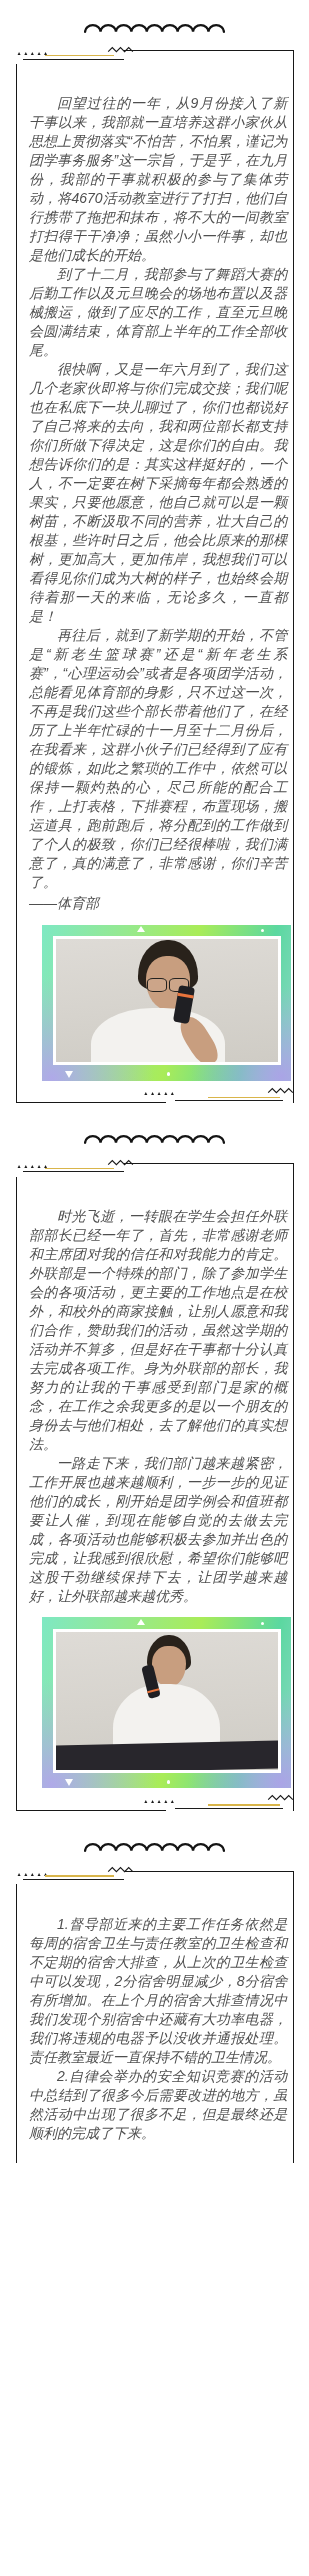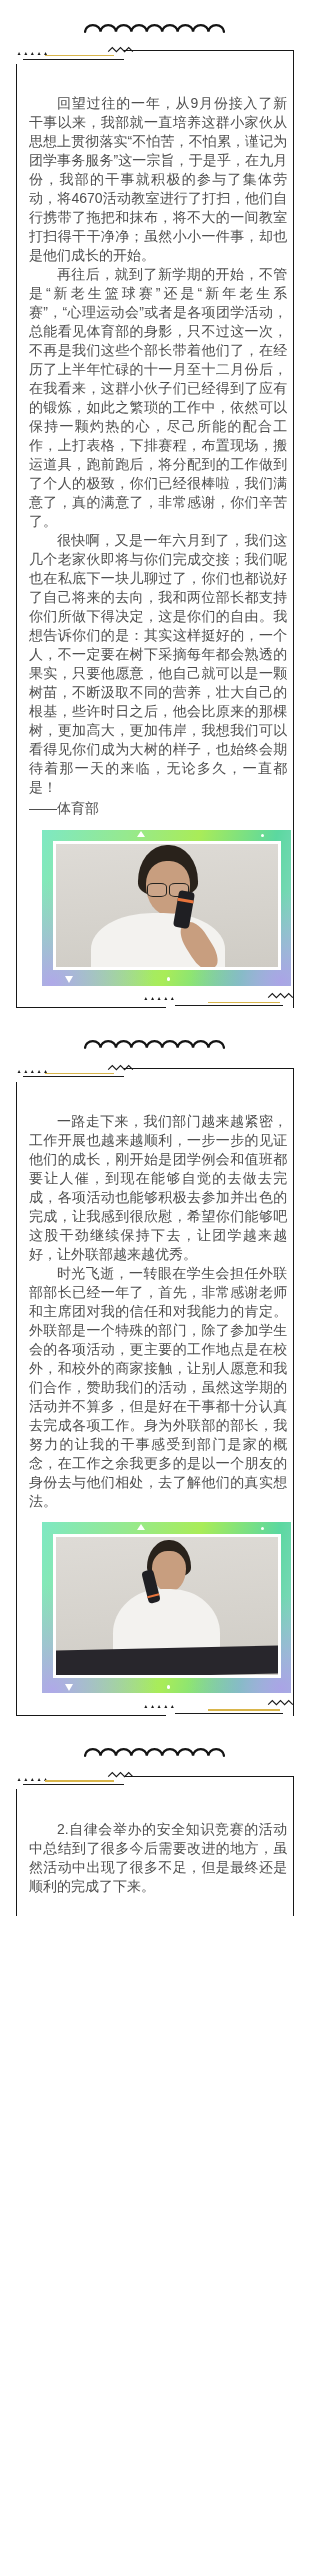--- a/index.html
+++ b/index.html
@@ -5,21 +5,21 @@
   html,body{margin:0;padding:0;background:#ffffff;}
   .page{
     width:309px;margin:0 auto;background:#fff;overflow:hidden;
     font-family:"Liberation Sans","DejaVu Sans",sans-serif;
     color:#4f4f4f;
   }
   
   .scallop{display:block;margin:18.5px auto 17.5px;}
   .scallop.mid{margin:27px auto 18.5px;}
   
-  .quote-box{position:relative;margin:0 15.5px;padding:44px 6.2px 20.6px 13.4px;}
+  .quote-box{position:relative;margin:0 15.5px;padding:44px 6.2px 20.6px 13.4px;font-style:italic;}
   .quote-box::before{content:"";position:absolute;top:0;right:0;bottom:0;width:1px;background:#171717;}
   .quote-box::after{content:"";position:absolute;top:13.4px;left:0;bottom:0;width:1px;background:#171717;}
   .box-top-line{position:absolute;top:0;left:39%;right:0;height:1px;background:#171717;}
   .box-bottom-line{position:absolute;bottom:0;left:0;width:54%;height:1px;background:#171717;}
   .deco-head{position:absolute;top:0;left:0;right:0;height:20.6px;}
   .deco-head .tris{position:absolute;left:1px;top:1px;font-size:5.2px;letter-spacing:1.5px;color:#1c1c1c;line-height:5.2px;}
   .deco-head .gold{position:absolute;left:29px;top:4.6px;width:69px;height:1.5px;background:#d9b54a;}
   .deco-head .dark{position:absolute;left:7.2px;top:8.2px;width:101px;height:1px;background:#1c1c1c;}
   .deco-head .zz{position:absolute;left:91px;top:-4.6px;}
   .deco-foot{position:absolute;bottom:0;left:0;right:0;height:24px;}
@@ -74,22 +74,23 @@
       <span class="tris">▲▲▲▲▲</span>
       <span class="gold"></span>
       <span class="dark"></span>
       <svg class="zz" width="27" height="7.2" viewBox="0 0 52 14">
           <polyline points="2,11 10,3 18,11 26,3 34,11 42,3 50,11" fill="none" stroke="#1a1a1a" stroke-width="2.2"></polyline>
         </svg>
     </div>
 
     <div class="box-text">
       <p>回望过往的一年，从9月份接入了新干事以来，我部就一直培养这群小家伙从思想上贯彻落实“不怕苦，不怕累，谨记为团学事务服务”这一宗旨，于是乎，在九月份，我部的干事就积极的参与了集体劳动，将4670活动教室进行了打扫，他们自行携带了拖把和抹布，将不大的一间教室打扫得干干净净；虽然小小一件事，却也是他们成长的开始。</p>
+      <p>到了十二月，我部参与了舞蹈大赛的后勤工作以及元旦晚会的场地布置以及器械搬运，做到了应尽的工作，直至元旦晚会圆满结束，体育部上半年的工作全部收尾。</p>
+      <p>很快啊，又是一年六月到了，我们这几个老家伙即将与你们完成交接；我们呢也在私底下一块儿聊过了，你们也都说好了自己将来的去向，我和两位部长都支持你们所做下得决定，这是你们的自由。我想告诉你们的是：其实这样挺好的，一个人，不一定要在树下采摘每年都会熟透的果实，只要他愿意，他自己就可以是一颗树苗，不断汲取不同的营养，壮大自己的根基，些许时日之后，他会比原来的那棵树，更加高大，更加伟岸，我想我们可以看得见你们成为大树的样子，也始终会期待着那一天的来临，无论多久，一直都是！</p>
       <p>再往后，就到了新学期的开始，不管是“新老生篮球赛”还是“新年老生系赛”，“心理运动会”或者是各项团学活动，总能看见体育部的身影，只不过这一次，不再是我们这些个部长带着他们了，在经历了上半年忙碌的十一月至十二月份后，在我看来，这群小伙子们已经得到了应有的锻炼，如此之繁琐的工作中，依然可以保持一颗灼热的心，尽己所能的配合工作，上打表格，下排赛程，布置现场，搬运道具，跑前跑后，将分配到的工作做到了个人的极致，你们已经很棒啦，我们满意了，真的满意了，非常感谢，你们辛苦了。</p>
-      <p>很快啊，又是一年六月到了，我们这几个老家伙即将与你们完成交接；我们呢也在私底下一块儿聊过了，你们也都说好了自己将来的去向，我和两位部长都支持你们所做下得决定，这是你们的自由。我想告诉你们的是：其实这样挺好的，一个人，不一定要在树下采摘每年都会熟透的果实，只要他愿意，他自己就可以是一颗树苗，不断汲取不同的营养，壮大自己的根基，些许时日之后，他会比原来的那棵树，更加高大，更加伟岸，我想我们可以看得见你们成为大树的样子，也始终会期待着那一天的来临，无论多久，一直都是！</p>
       <p class="signature">——体育部</p>
     </div>
 
     <figure class="photo-frame" style="margin-bottom:2.1px;">
       <span class="cf cf-tri-up cf1"></span>
       <span class="cf cf-dot cf2"></span>
       <span class="cf cf-tri-down cf4"></span>
       <span class="cf cf-dot cf5"></span>
       <div class="photo">
         <div class="ps hair" style="left:37%;top:1%;width:27%;height:42%;"></div>
@@ -124,22 +125,22 @@
     <div class="deco-head">
       <span class="tris">▲▲▲▲▲</span>
       <span class="gold"></span>
       <span class="dark"></span>
       <svg class="zz" width="27" height="7.2" viewBox="0 0 52 14">
           <polyline points="2,11 10,3 18,11 26,3 34,11 42,3 50,11" fill="none" stroke="#1a1a1a" stroke-width="2.2"></polyline>
         </svg>
     </div>
 
     <div class="box-text">
+      <p>时光飞逝，一转眼在学生会担任外联部部长已经一年了，首先，非常感谢老师和主席团对我的信任和对我能力的肯定。外联部是一个特殊的部门，除了参加学生会的各项活动，更主要的工作地点是在校外，和校外的商家接触，让别人愿意和我们合作，赞助我们的活动，虽然这学期的活动并不算多，但是好在干事都十分认真去完成各项工作。身为外联部的部长，我努力的让我的干事感受到部门是家的概念，在工作之余我更多的是以一个朋友的身份去与他们相处，去了解他们的真实想法。</p>
       <p>一路走下来，我们部门越来越紧密，工作开展也越来越顺利，一步一步的见证他们的成长，刚开始是团学例会和值班都要让人催，到现在能够自觉的去做去完成，各项活动也能够积极去参加并出色的完成，让我感到很欣慰，希望你们能够吧这股干劲继续保持下去，让团学越来越好，让外联部越来越优秀。</p>
-      <p>时光飞逝，一转眼在学生会担任外联部部长已经一年了，首先，非常感谢老师和主席团对我的信任和对我能力的肯定。外联部是一个特殊的部门，除了参加学生会的各项活动，更主要的工作地点是在校外，和校外的商家接触，让别人愿意和我们合作，赞助我们的活动，虽然这学期的活动并不算多，但是好在干事都十分认真去完成各项工作。身为外联部的部长，我努力的让我的干事感受到部门是家的概念，在工作之余我更多的是以一个朋友的身份去与他们相处，去了解他们的真实想法。</p>
     </div>
 
     <figure class="photo-frame" style="margin-bottom:2.1px;">
       <span class="cf cf-tri-up cf1"></span>
       <span class="cf cf-dot cf2"></span>
       <span class="cf cf-tri-down cf4"></span>
       <span class="cf cf-dot cf5"></span>
       <div class="photo" style="height:138px;">
         <div class="ps hair" style="left:41%;top:2%;width:20%;height:28%;"></div>
         <div class="ps face" style="left:43.5%;top:10%;width:15%;height:30%;"></div>
@@ -172,20 +173,21 @@
     <div class="deco-head">
       <span class="tris">▲▲▲▲▲</span>
       <span class="gold"></span>
       <span class="dark"></span>
       <svg class="zz" width="27" height="7.2" viewBox="0 0 52 14">
           <polyline points="2,11 10,3 18,11 26,3 34,11 42,3 50,11" fill="none" stroke="#1a1a1a" stroke-width="2.2"></polyline>
         </svg>
     </div>
 
     <div class="box-text">
+      <p>1.督导部近来的主要工作任务依然是每周的宿舍卫生与责任教室的卫生检查和不定期的宿舍大排查，从上次的卫生检查中可以发现，2分宿舍明显减少，8分宿舍有所增加。在上个月的宿舍大排查情况中我们发现个别宿舍中还藏有大功率电器，我们将违规的电器予以没收并通报处理。责任教室最近一直保持不错的卫生情况。</p>
       <p>2.自律会举办的安全知识竞赛的活动中总结到了很多今后需要改进的地方，虽然活动中出现了很多不足，但是最终还是顺利的完成了下来。</p>
 
     </div>
 
   </section>
 
 </div>
 
 
 </body></html>

